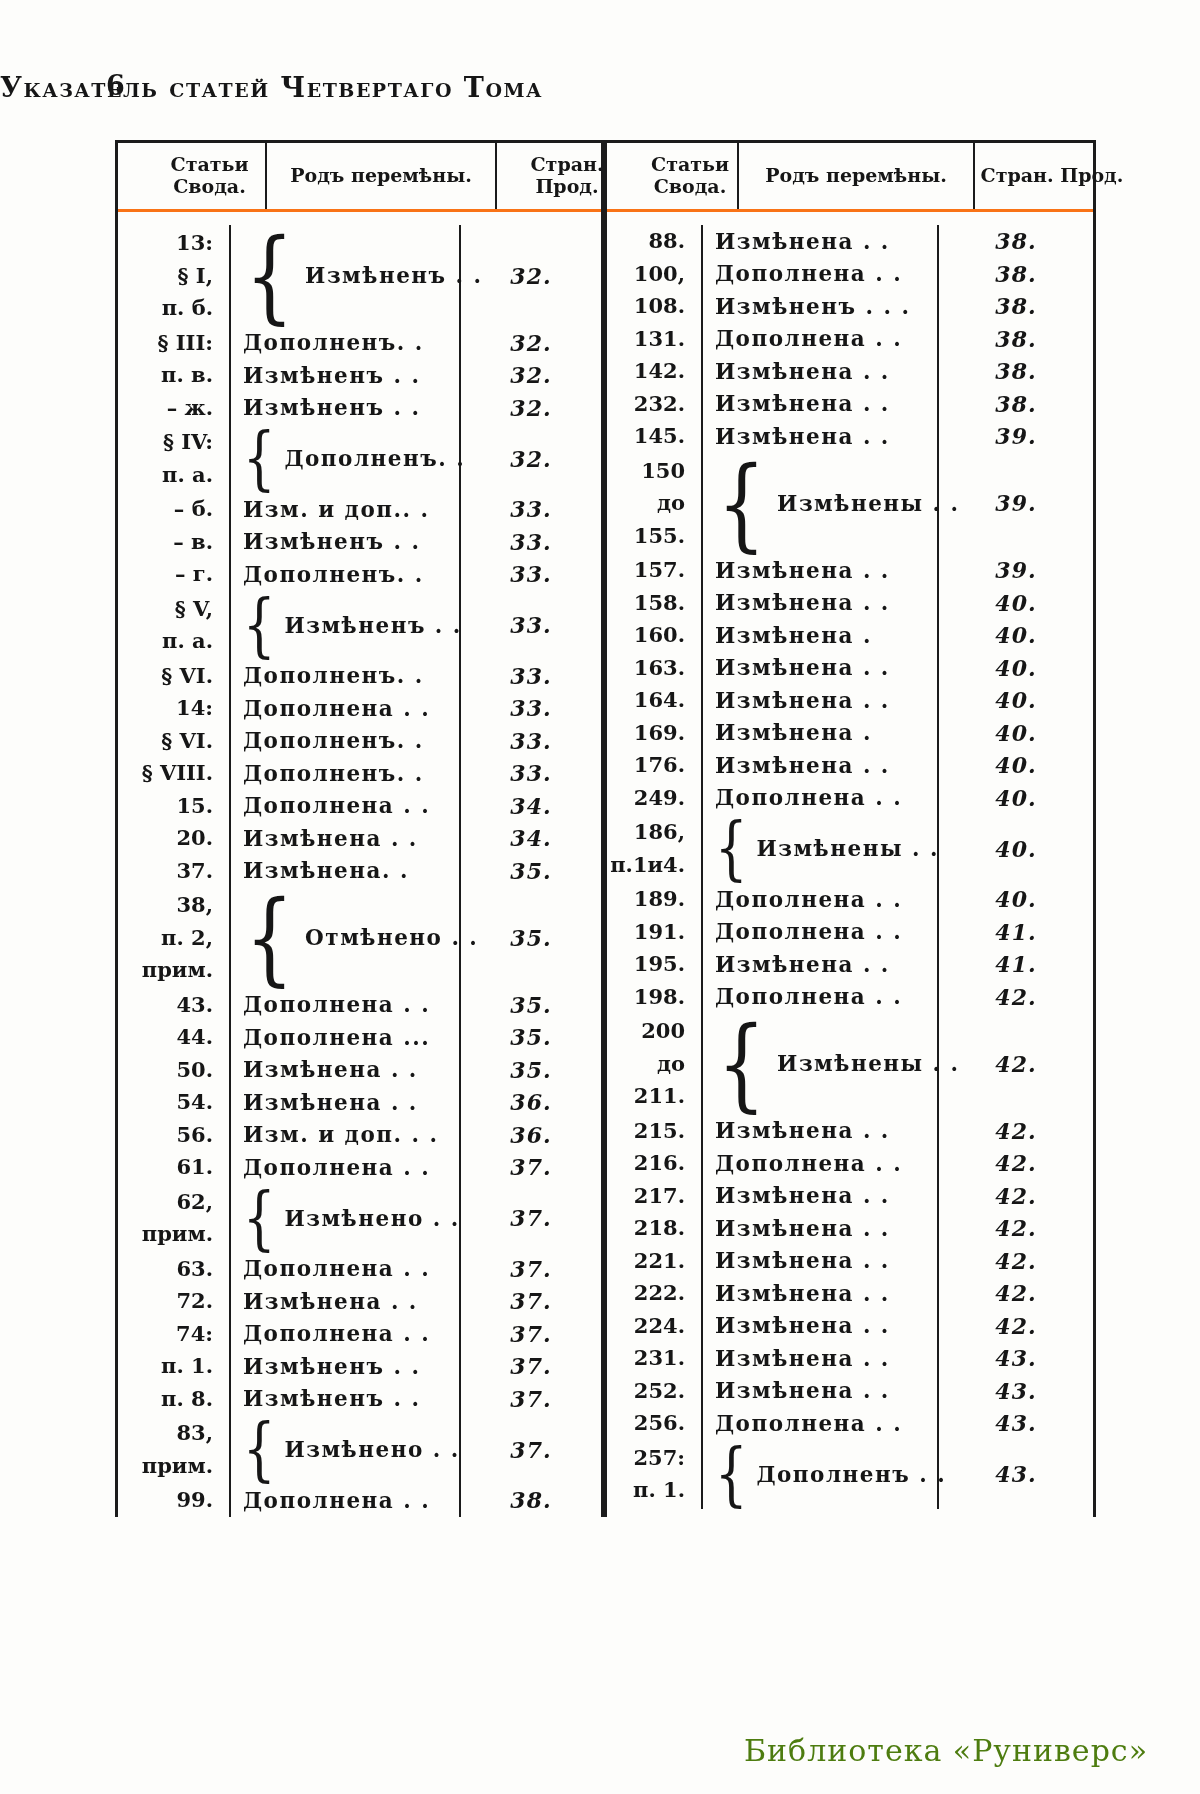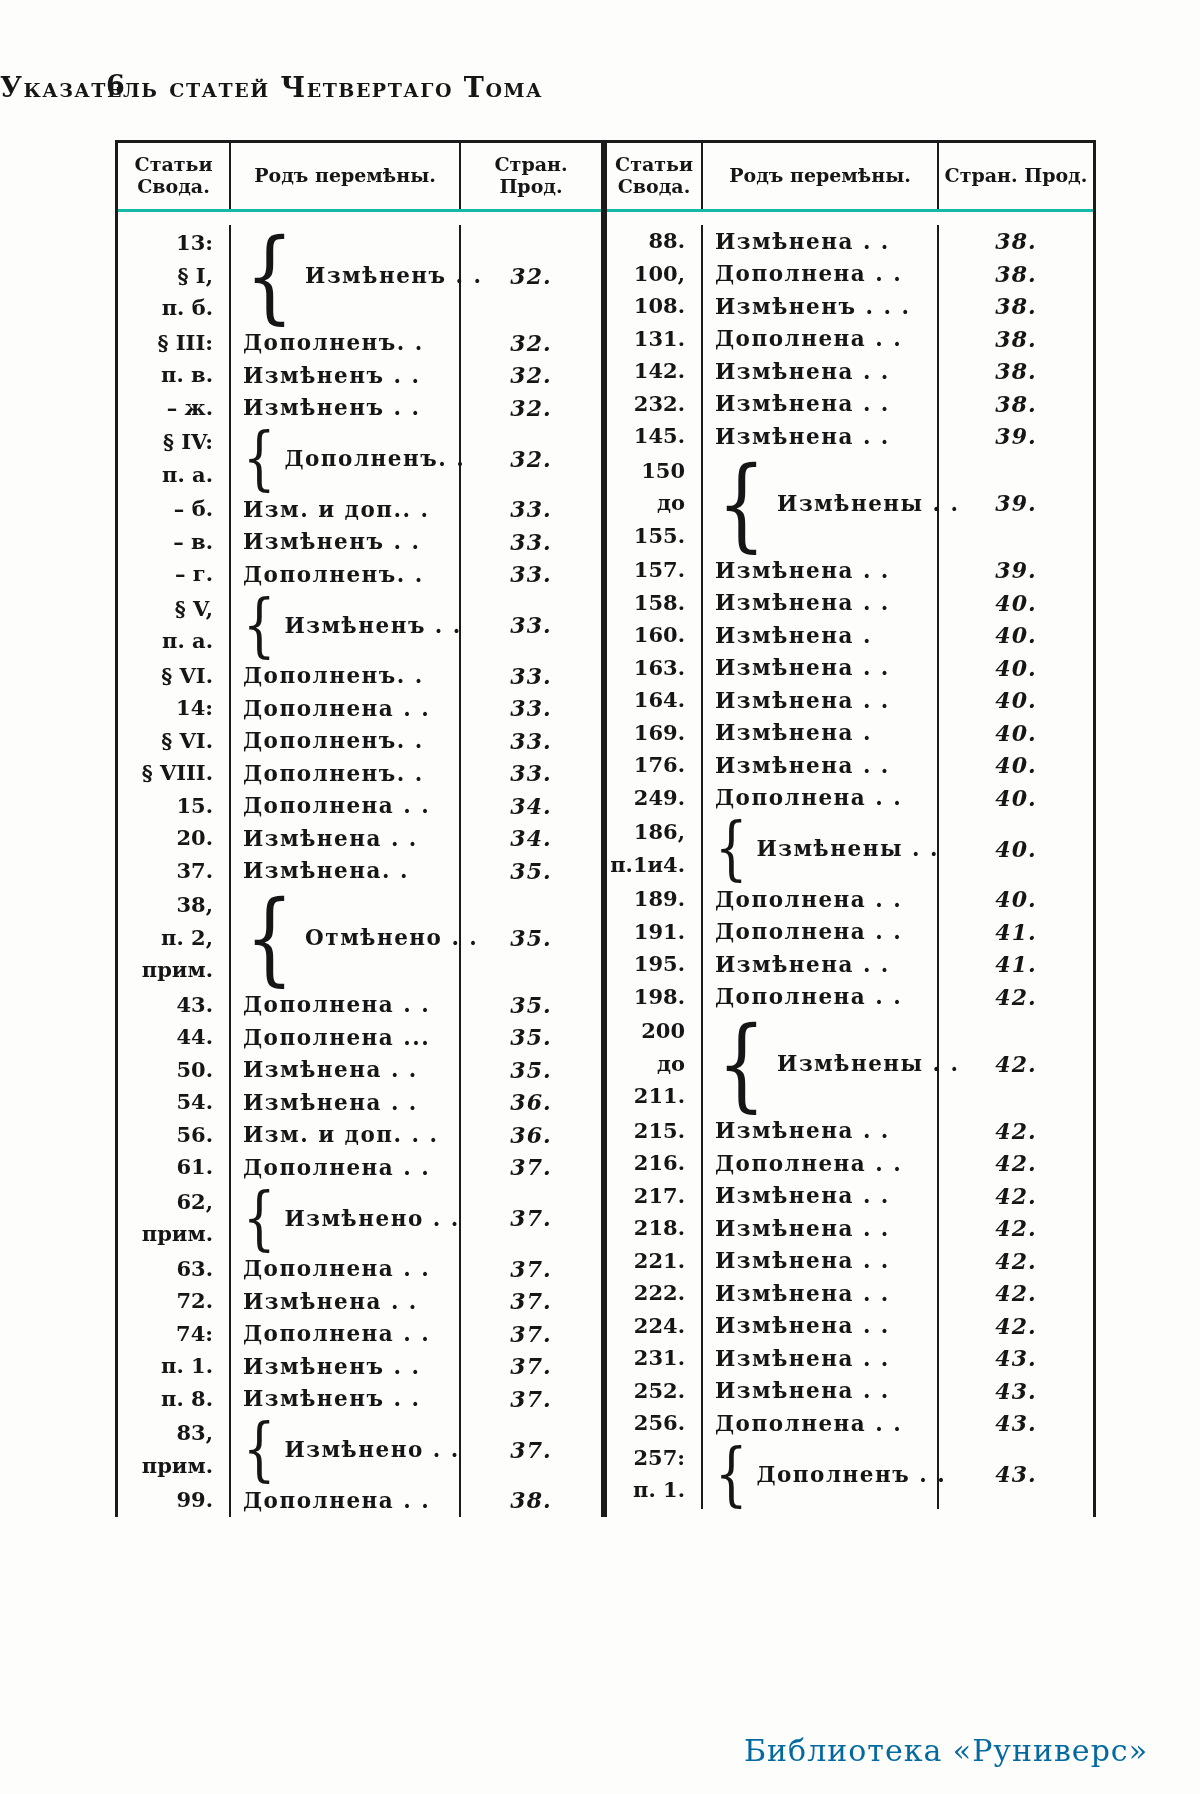--- a/index.html
+++ b/index.html
@@ -31,21 +31,22 @@
     grid-template-columns:483px 6px 486px;
     border:3px solid #1b1b1b;
     border-bottom:none;
   }
   .center-bar{background:#1b1b1b;}
   .half{display:flex;flex-direction:column;}
   .h-row{
     display:grid;
     align-items:center;
     height:66px;
-    border-bottom:3px solid #14b8a6;
+    border-bottom:3px solid #f97316;
+    padding-left:36px;
   }
   .half.left  .h-row,.half.left  .row{grid-template-columns:113px 230px 140px;}
   .half.right .h-row,.half.right .row{grid-template-columns:96px 236px 154px;}
   .h-cell{
     height:100%;
     display:flex;align-items:center;justify-content:center;
     text-align:center;
     font-weight:700;font-size:19px;line-height:1.15;
     padding:0 4px;box-sizing:border-box;
   }
@@ -75,21 +76,21 @@
     transform-origin:center;
   }
   .cell.pg{
     display:flex;align-items:center;justify-content:center;
     font-weight:700;font-style:italic;font-size:22px;
     letter-spacing:1px;
   }
   
   .footer{
     position:absolute;right:52px;bottom:26px;
-    color:#0369a1;
+    color:#4d7c0f;
     font-size:30px;
     letter-spacing:1px;
   }
 </style>
 </head>
 <body>
 
 <div class="sheet">
 
   <span class="page-num">6</span>

